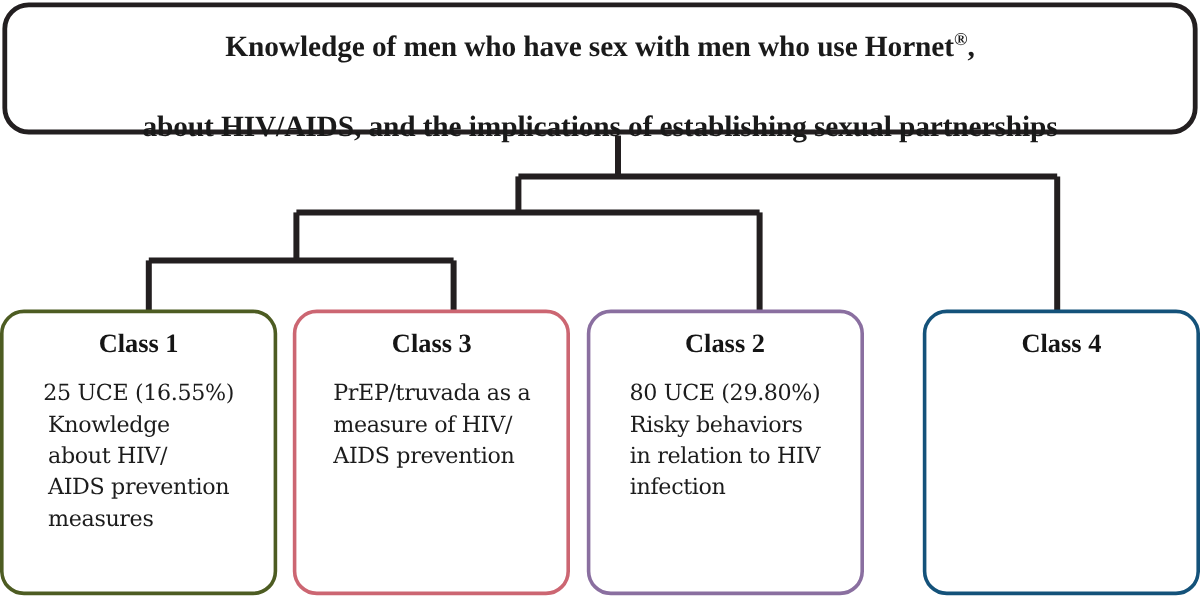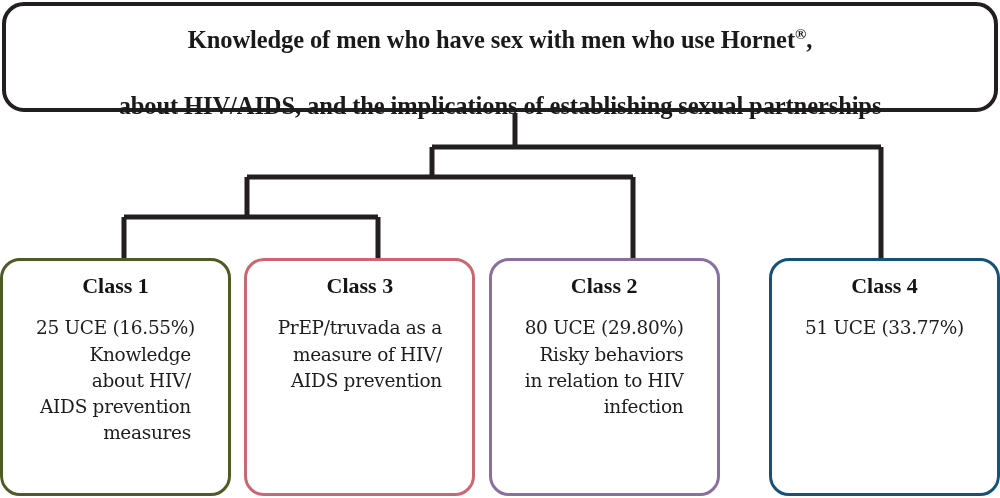--- a/index.html
+++ b/index.html
@@ -91,21 +91,21 @@
     font-size: 22px;
     line-height: 1.2;
     text-align: center;
     color: #151515;
     margin-bottom: 16px;
   }
   .class-body {
     font-family: "DejaVu Serif", serif;
     font-size: 18.5px;
     line-height: 1.42;
-    text-align: right;
+    text-align: left;
     color: #1c1c1c;
     white-space: pre-line;
     letter-spacing: -0.3px;
   }
 </style>
 </head>
 <body>
 
 <div id="canvas">
 
@@ -162,17 +162,16 @@
     <div class="class-box" style="border-color: rgb(138, 111, 160);">
       <div class="class-heading">Class 2</div>
       <div class="class-body">80 UCE (29.80%)</div>
       <div class="class-body">Risky behaviors
 in relation to HIV
 infection</div>
     </div>
 
     <div class="class-box" style="border-color: rgb(20, 82, 122); margin-left: 36px;">
       <div class="class-heading">Class 4</div>
-      <div class="class-body">51 UCE (33.77%)</div>
     </div>
 
   </div>
 </div>
 
 </body></html>

